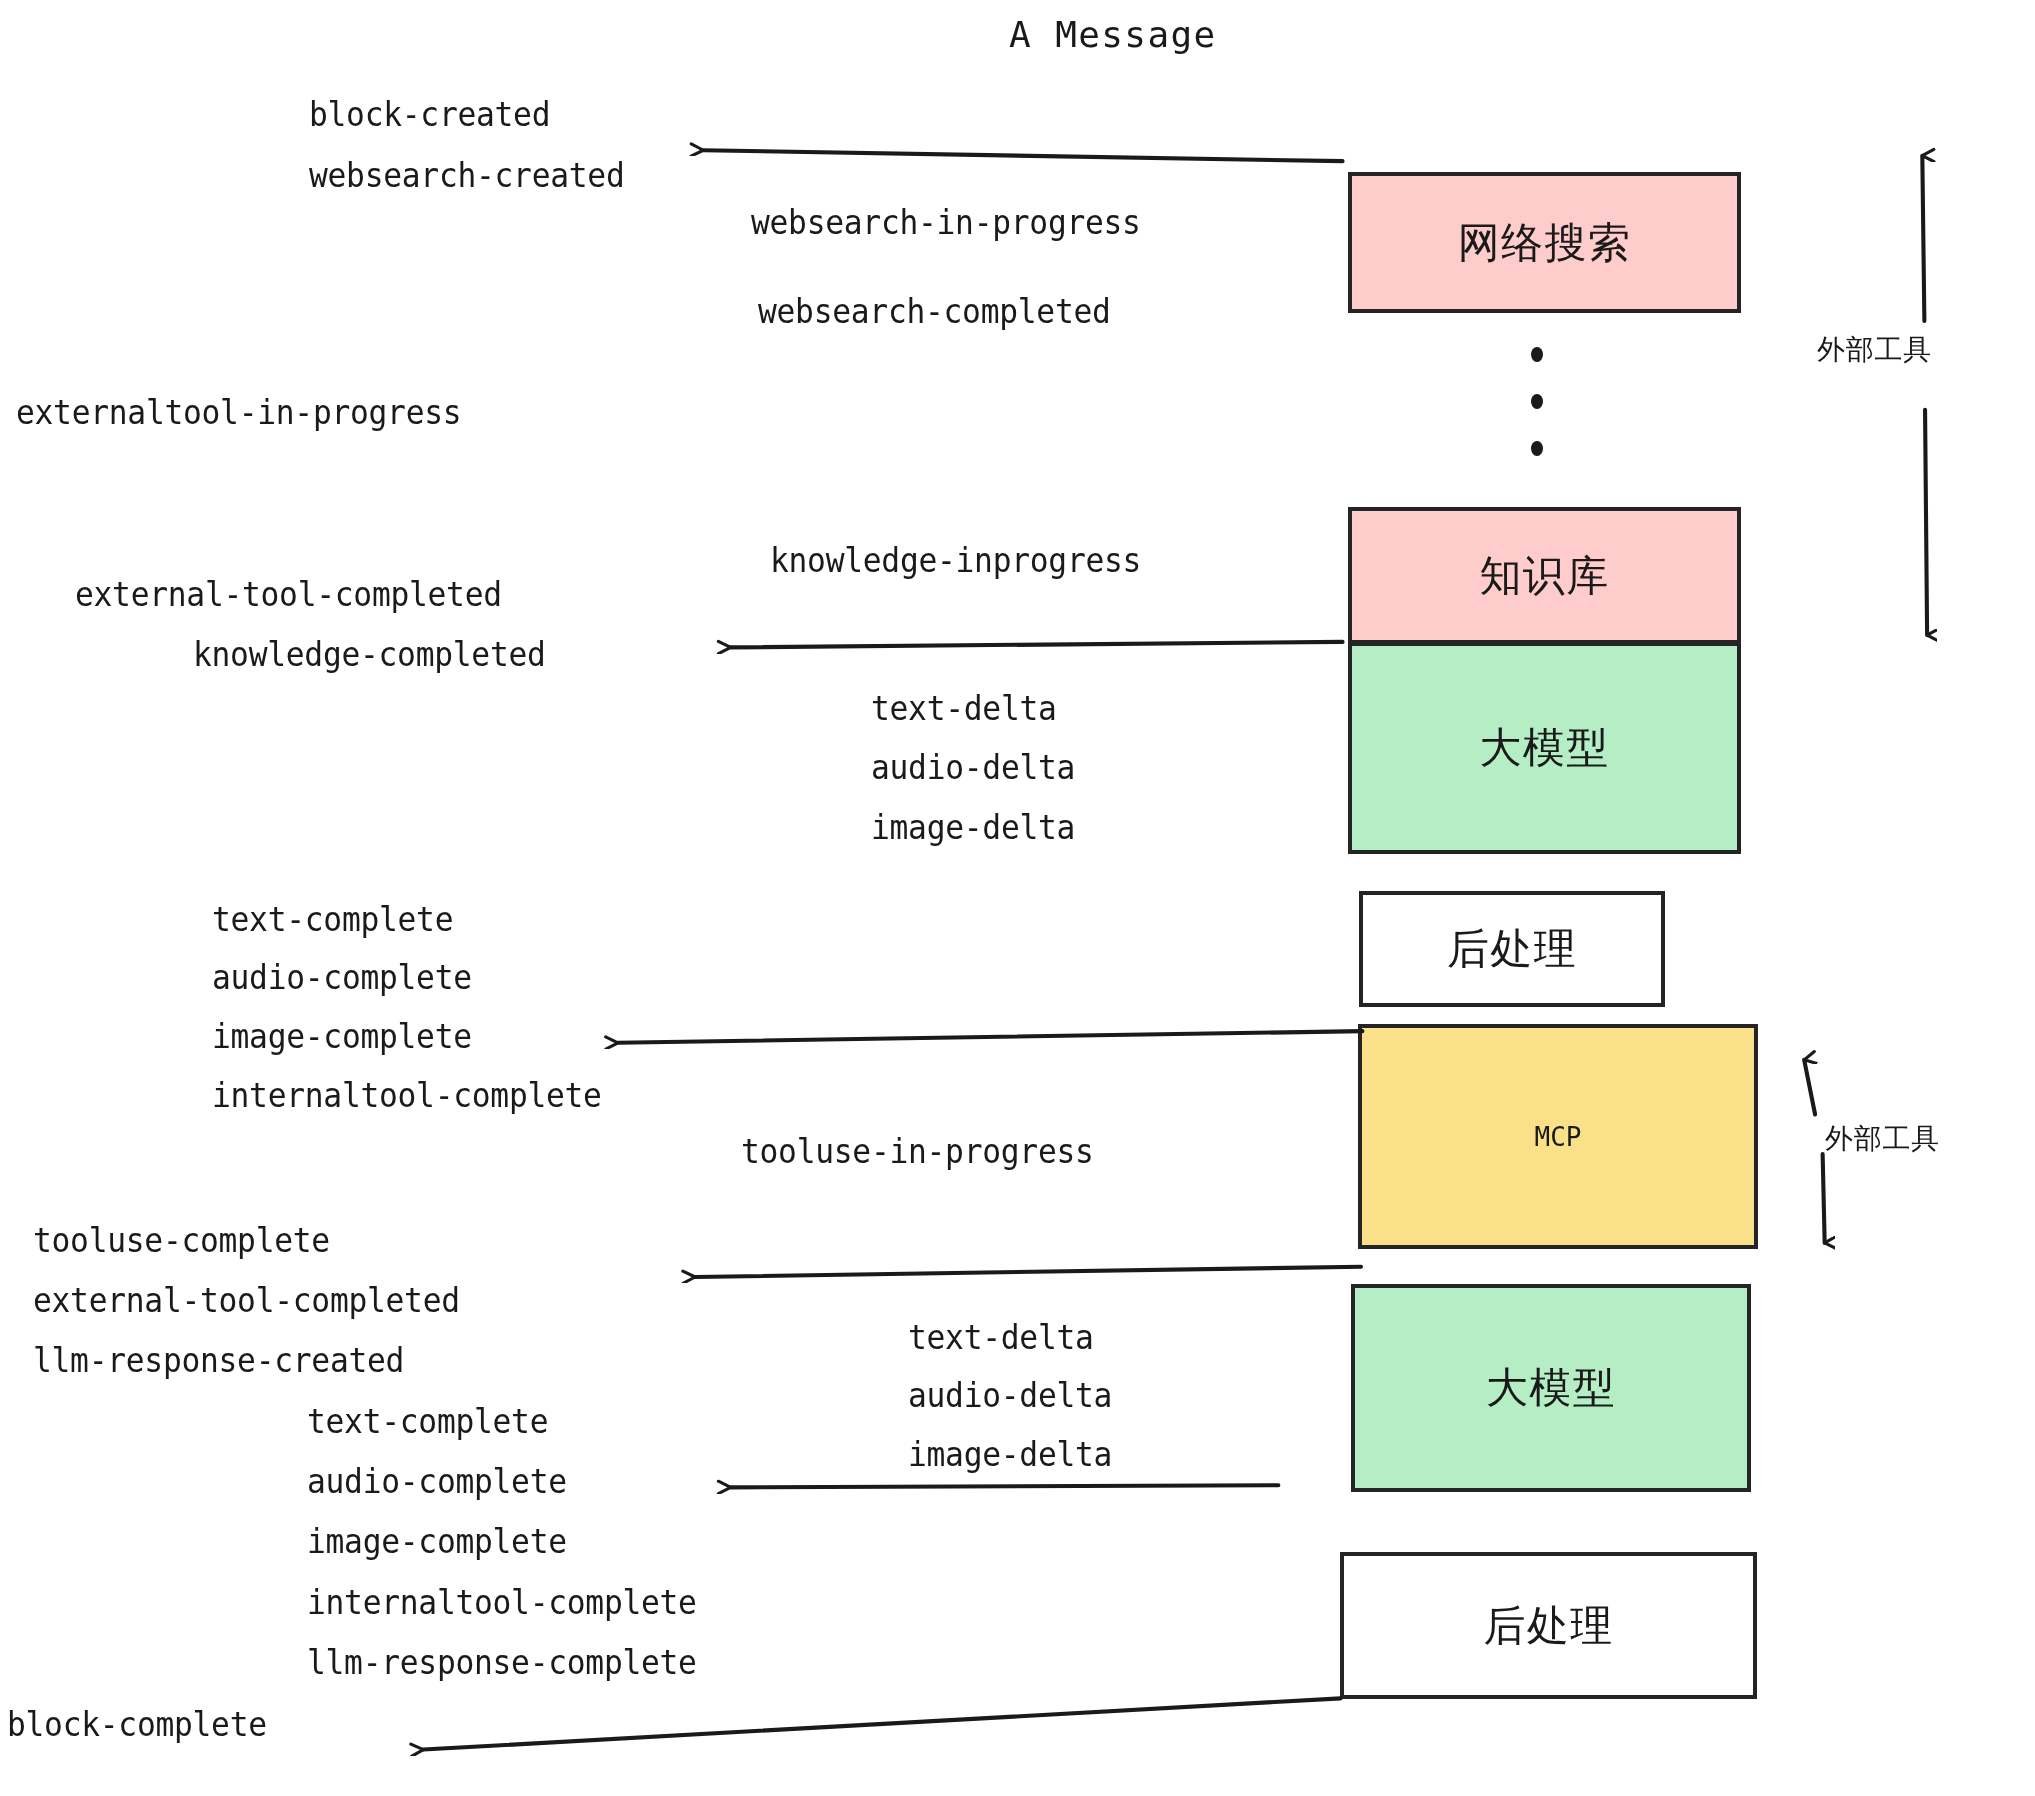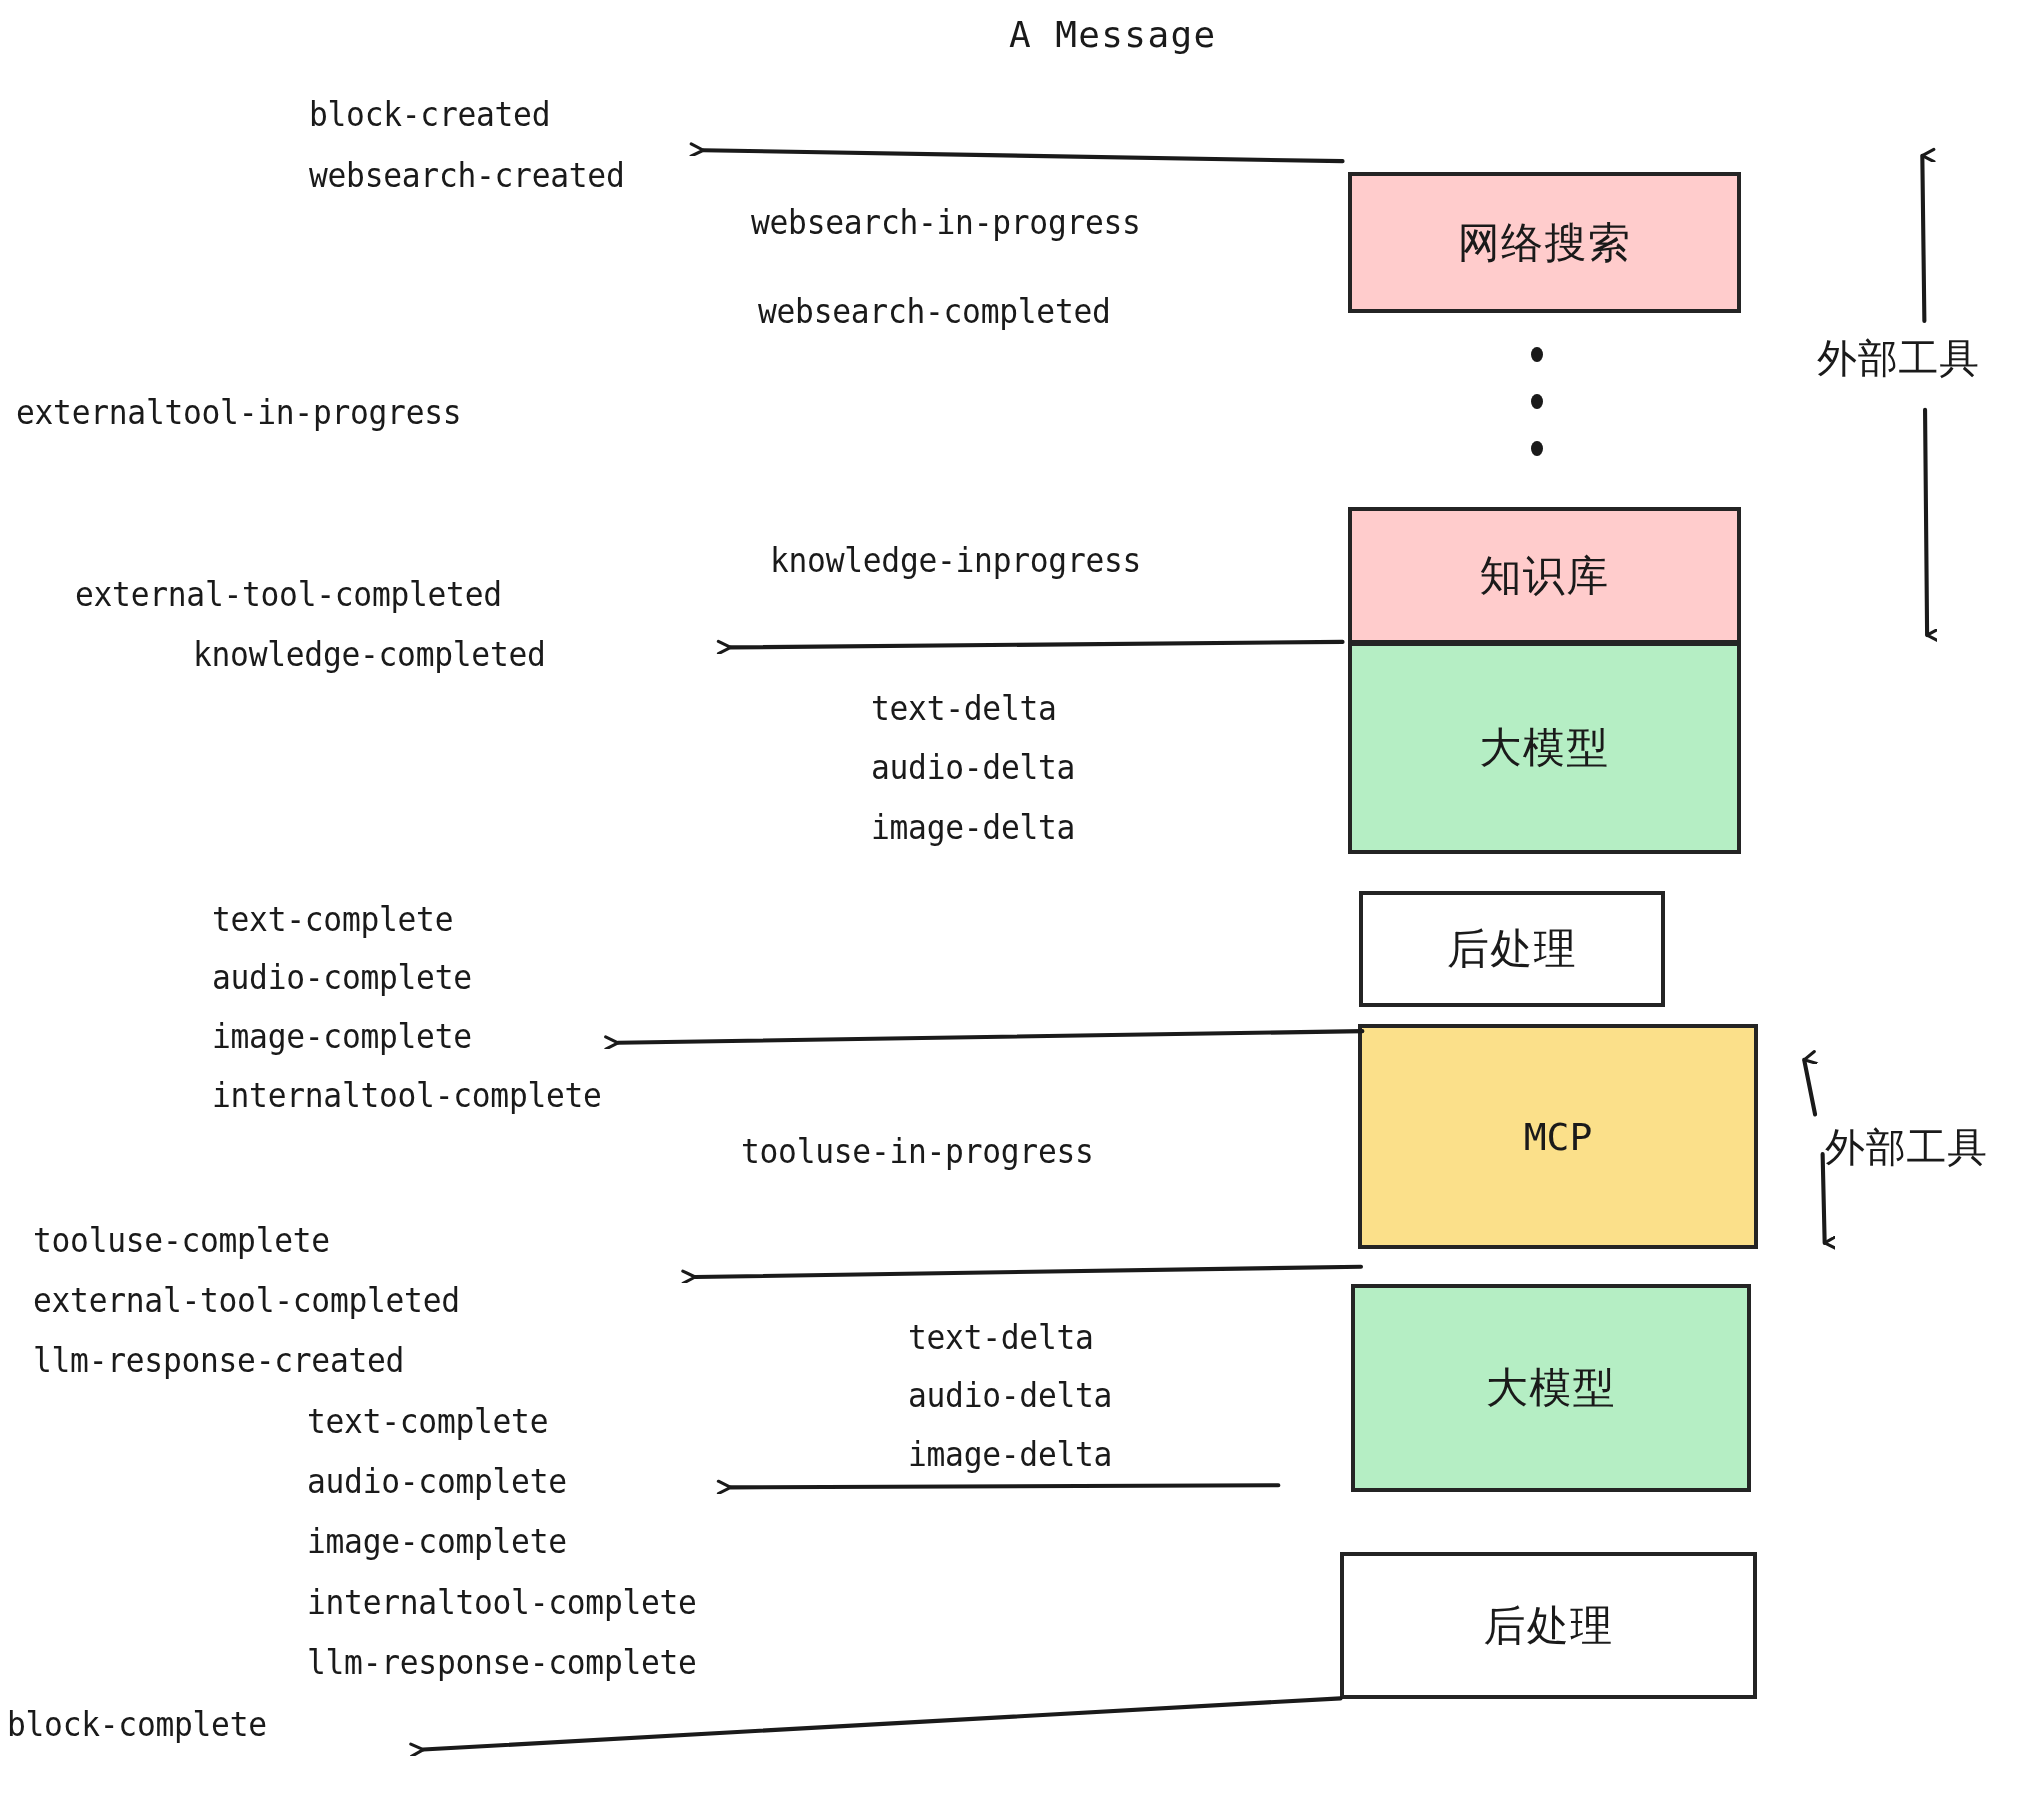--- a/index.html
+++ b/index.html
@@ -44,29 +44,29 @@
     display: flex;
     align-items: center;
     justify-content: center;
     font-family: "DejaVu Sans", "Liberation Sans", sans-serif;
     font-size: 42px;
     color: #1a1a1a;
     letter-spacing: 1.4px;
   }
   .node.mono-label {
     font-family: "DejaVu Sans Mono", "Liberation Mono", monospace;
-    font-size: 38px;
+    font-size: 26px;
     letter-spacing: 0px;
     justify-content: center;
   }
   
   .side-label {
     position: absolute;
     font-family: "DejaVu Sans", "Liberation Sans", sans-serif;
-    font-size: 40px;
+    font-size: 28px;
     color: #1a1a1a;
     white-space: nowrap;
     letter-spacing: 0.7px;
   }
   
   .dots {
     position: absolute;
     display: flex;
     flex-direction: column;
     align-items: center;

